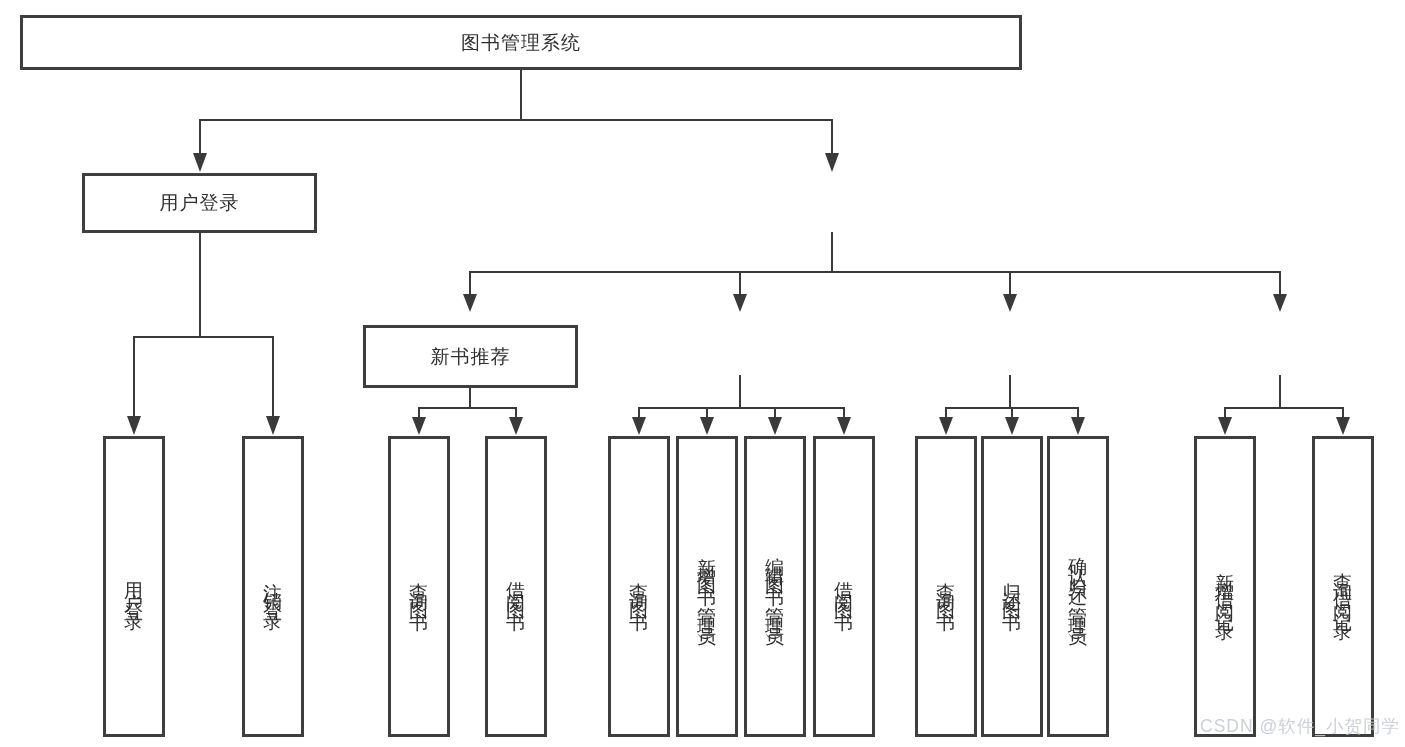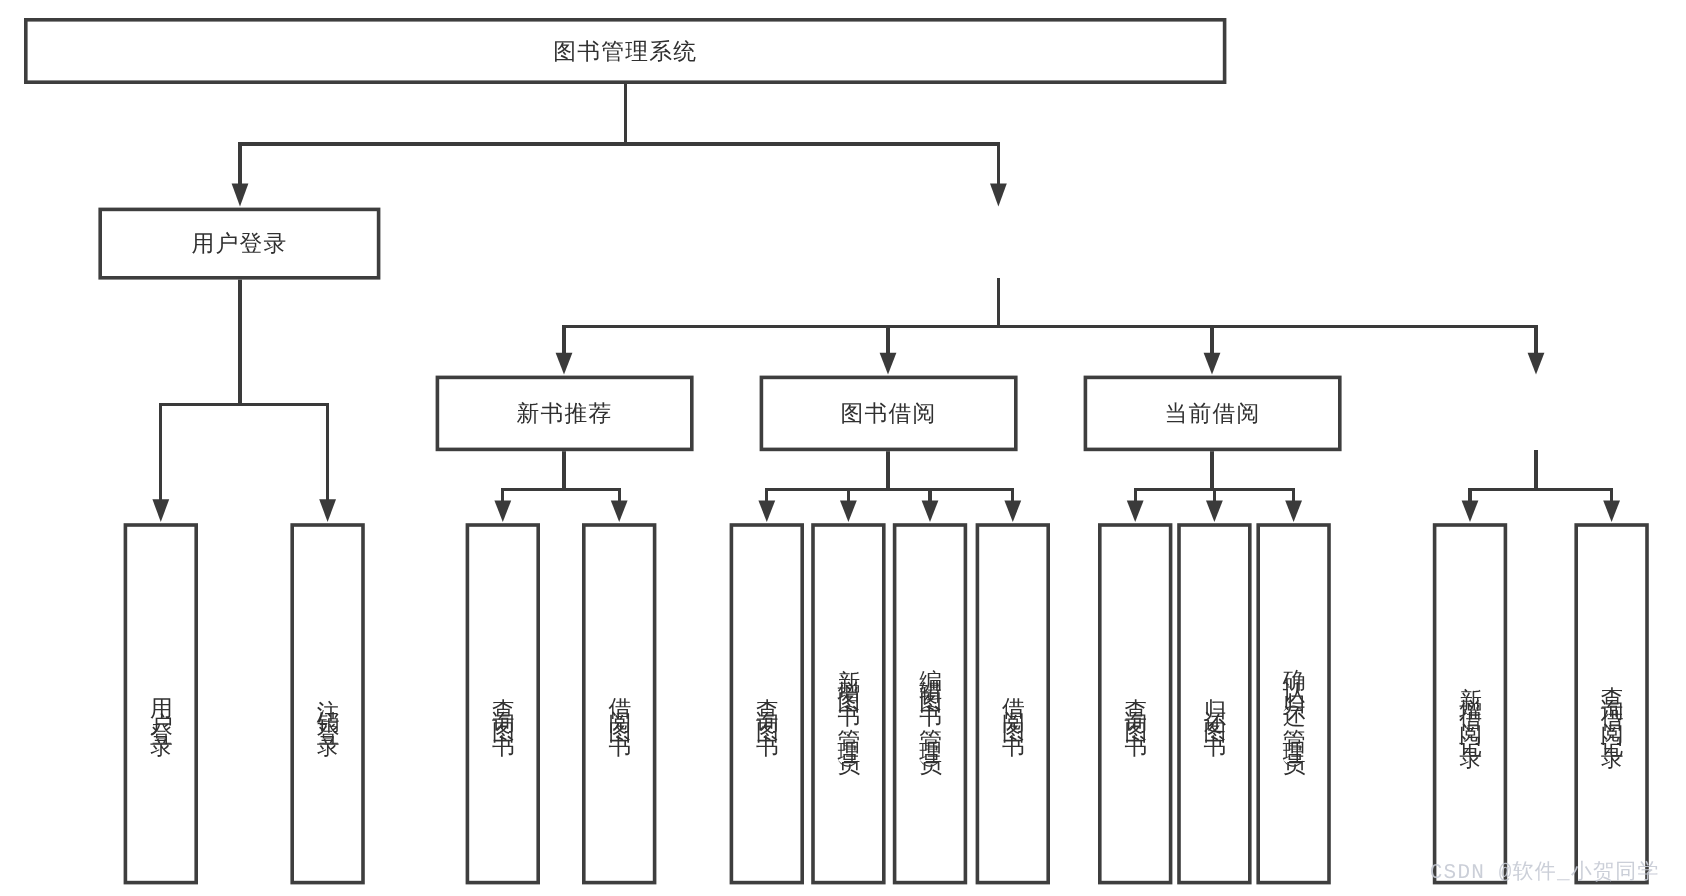--- a/index.html
+++ b/index.html
@@ -36,41 +36,40 @@
     color: #303030;
     z-index: 2;
   }
   .hbox span {
     font-size: 19px;
     letter-spacing: 1px;
     white-space: nowrap;
   }
   .root-box { left: 20px; top: 15px; width: 1002px; height: 55px; }
   .l2-box  { top: 173px; width: 235px; height: 60px; }
-  .l3-box  { top: 313px; width: 215px; height: 63px; }
+  .l3-box  { top: 325px; width: 215px; height: 63px; }
   .vbox    { top: 436px; width: 62px; height: 301px; }
   .vbox span {
     writing-mode: vertical-rl;
     text-orientation: mixed;
     font-size: 19px;
     letter-spacing: 10px;
     line-height: 1;
     white-space: nowrap;
   }
   .watermark {
     position: absolute;
-    right: 22px;
+    right: 5px;
     top: 714px;
     font-size: 17.5px;
     letter-spacing: 1px;
     color: #c6cad4;
     opacity: 0.9;
     z-index: 3;
     white-space: nowrap;
-    font-family: Liberation Mono, monospace;
   }
 </style>
 </head>
 <body>
 
 <div class="canvas">
 
   <svg class="connectors" viewBox="0 0 1405 747">
     <g>
       <path d="M521 70 V120 M200 120 H832 M200 120 V154 M832 120 V154"></path>
@@ -118,26 +117,20 @@
     <span>图书管理系统</span>
   </div>
 
   <div class="node hbox l2-box" style="left:82px">
     <span>用户登录</span>
   </div>
 
   <div class="node hbox l3-box" style="left:363px">
     <span>新书推荐</span>
   </div>
-  <div class="node hbox l3-box" style="left:633px">
-    <span>图书借阅</span>
-  </div>
-  <div class="node hbox l3-box" style="left:903px">
-    <span>当前借阅</span>
-  </div>
 
   <div class="node vbox" style="left:103px">
     <span>用户登录</span>
   </div>
   <div class="node vbox" style="left:242px">
     <span>注销登录</span>
   </div>
 
   <div class="node vbox" style="left:388px">
     <span>查询图书</span>

